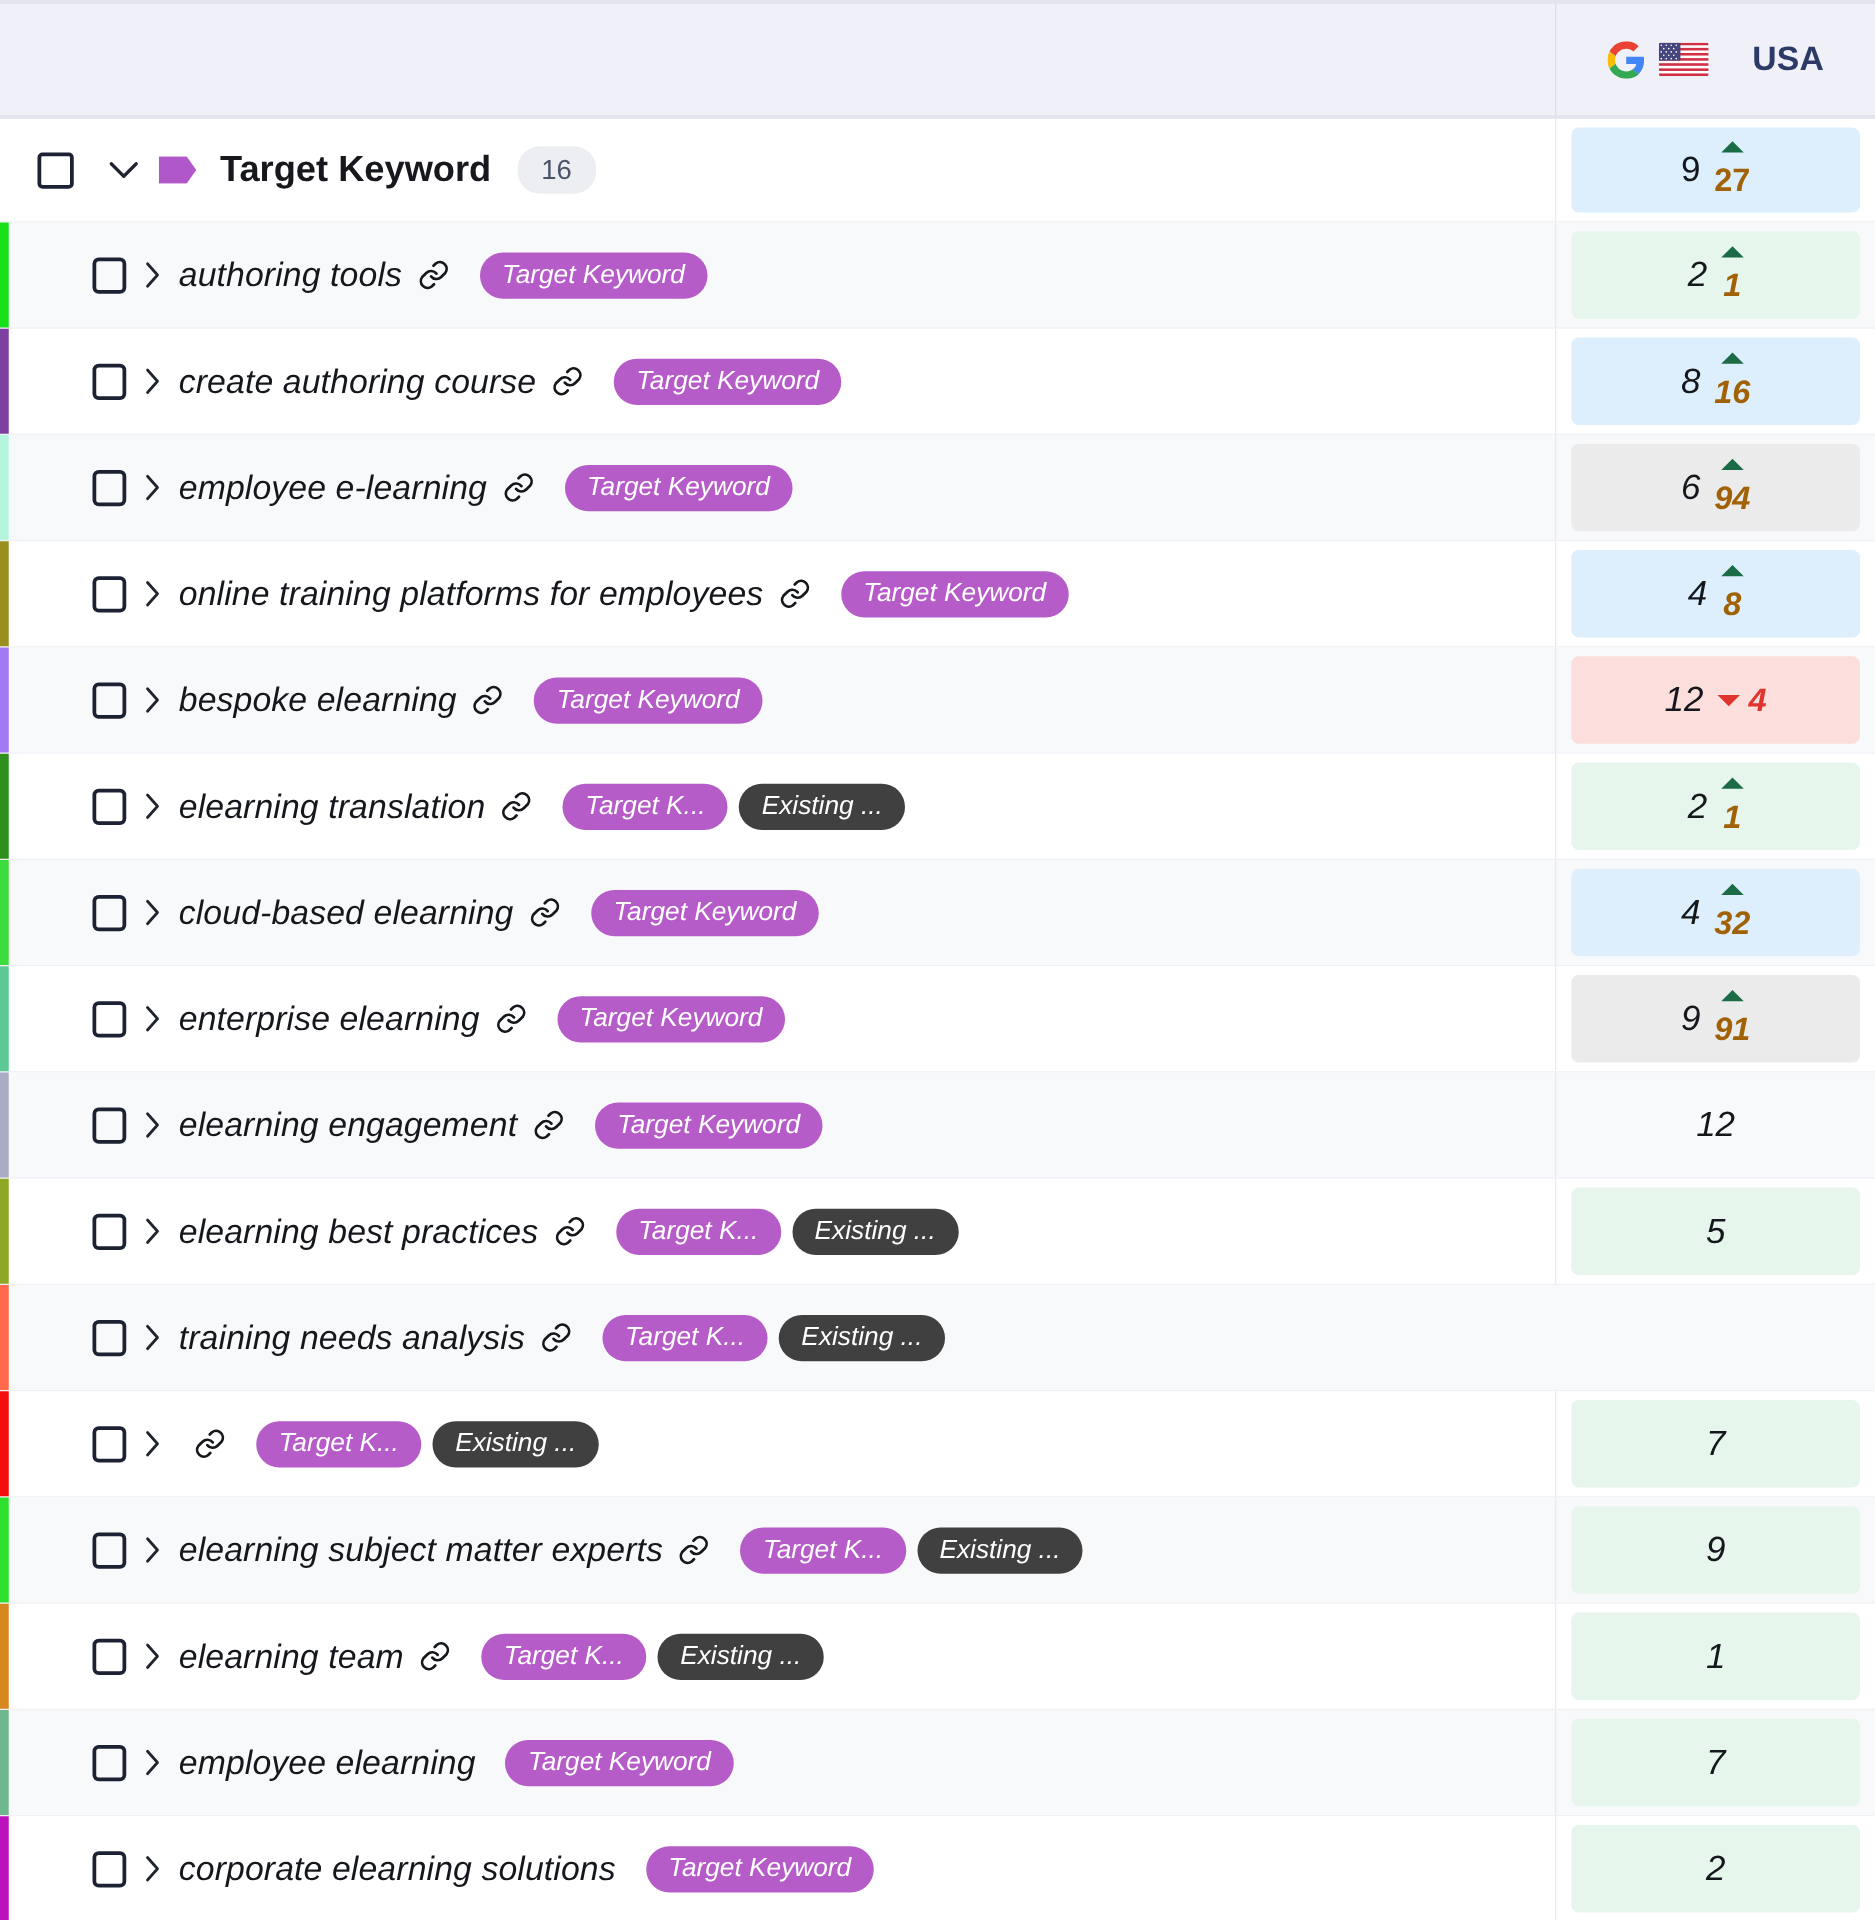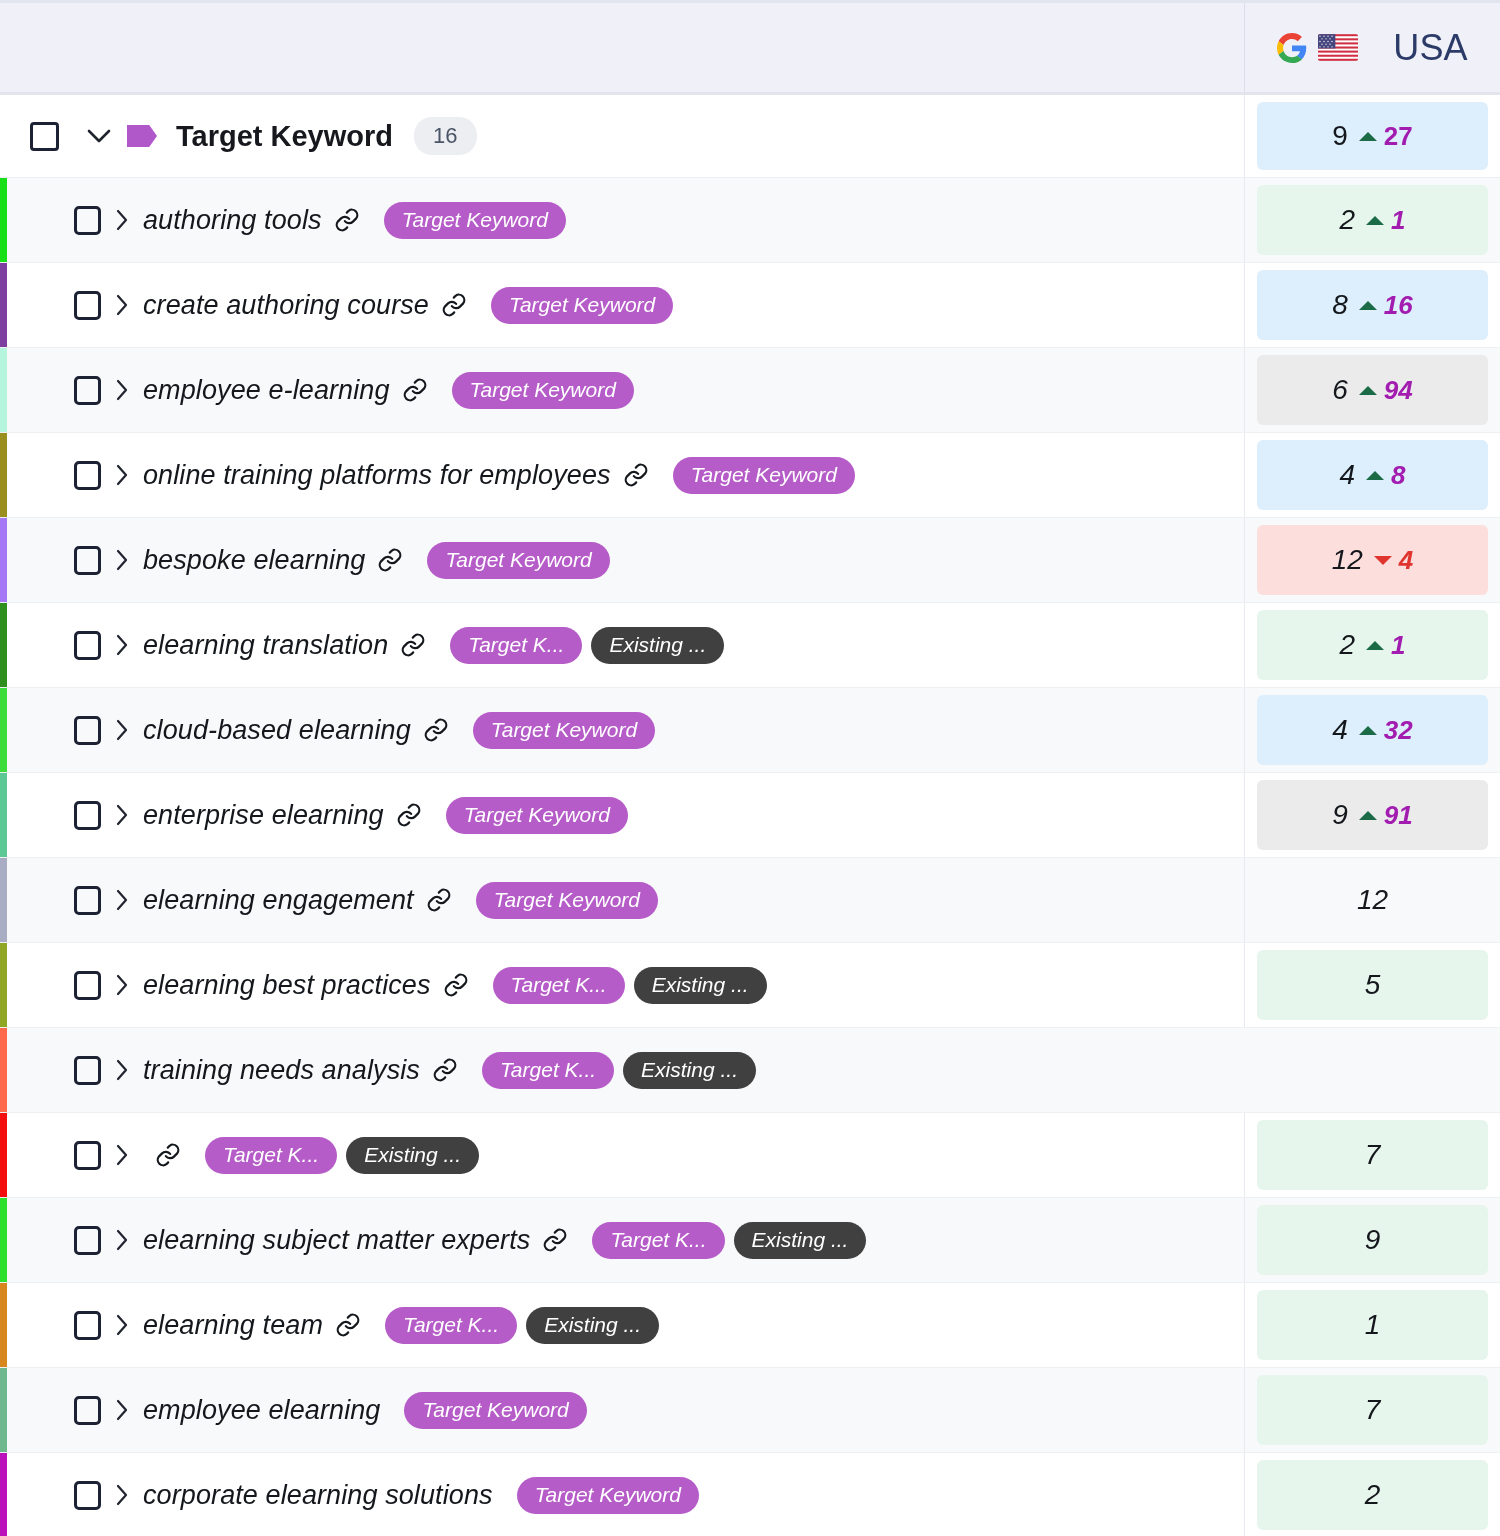--- a/index.html
+++ b/index.html
@@ -43,24 +43,24 @@
   }
   .g-logo { display:block; width: 30px; height: 30px; }
   .flag {
     width: 40px;
     height: 27px;
     display: block;
     border-radius: 2px;
     overflow: hidden;
   }
   .usa-label {
-    font-size: 36px;
+    font-size: 27px;
     color: #2b3a67;
     letter-spacing: .1px;
-    font-weight: 400;
+    font-weight: 700;
     margin-left: 24px;
   }
 
   
   .group-row {
     display: flex;
     height: 83px;
     background: #ffffff;
     border-bottom: 1px solid #eceef3;
   }
@@ -201,21 +201,21 @@
     font-size: 28px;
   }
   .metric .pos-num { color: #14171c; }
   .metric .delta {
     display: inline-flex;
     align-items: center;
     gap: 7px;
     font-weight: 700;
     font-size: 26px;
   }
-  .metric .delta.up   { color: #a21caf; }
+  .metric .delta.up   { color: #a16207; flex-direction: column; }
   .metric .delta.down { color: #e0342e; }
   .tri-up {
     width: 0; height: 0;
     border-left: 9px solid transparent;
     border-right: 9px solid transparent;
     border-bottom: 9px solid #1a6b46;
   }
   .tri-down {
     width: 0; height: 0;
     border-left: 9px solid transparent;

